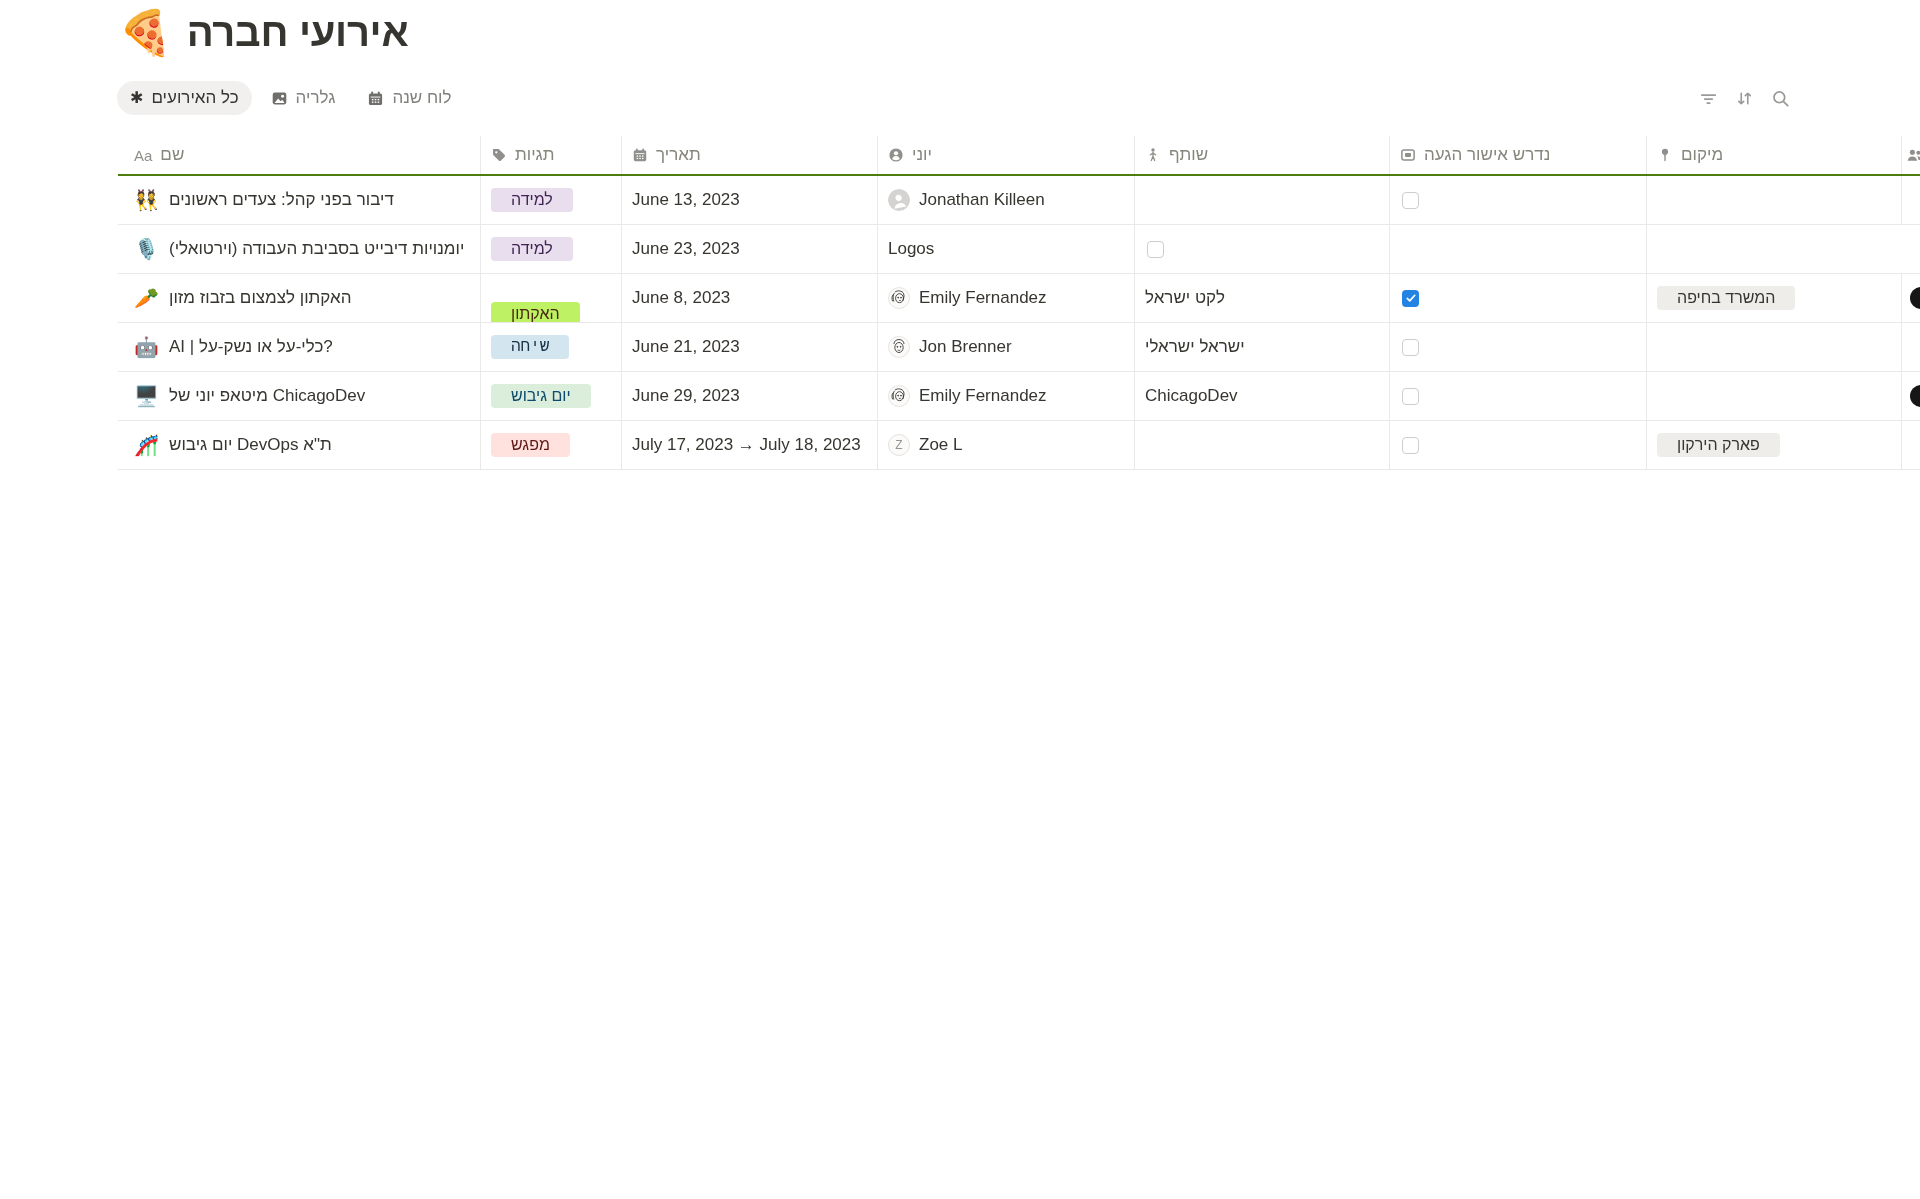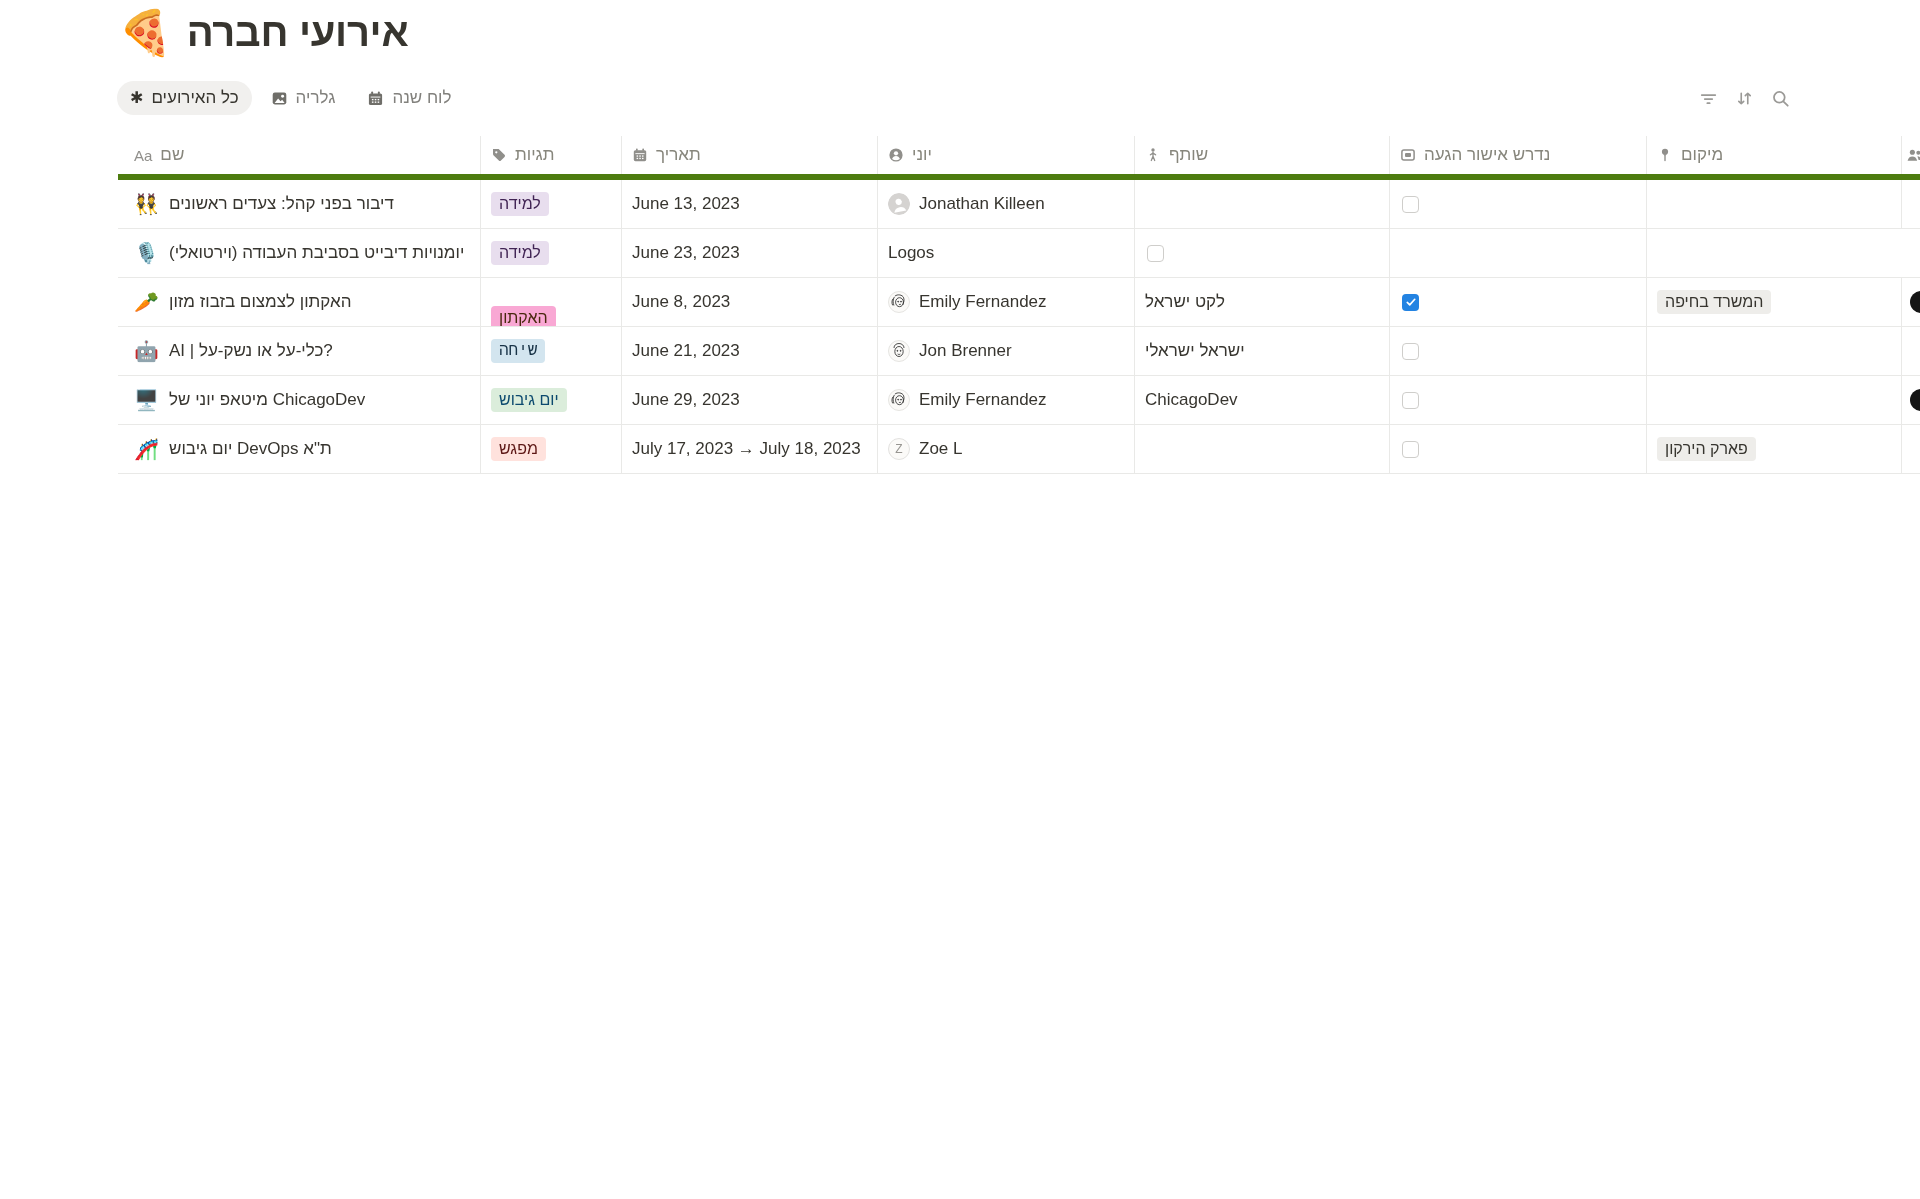--- a/index.html
+++ b/index.html
@@ -19,38 +19,38 @@
   .tab .ticon { display:flex; align-items:center; color:#6F6E69; }
   .tab.active .ticon { color:#37352F; }
   .tab .glyph { font-size:16px; line-height:1; }
 
   .toolbar { position:absolute; left:1698px; top:88px; display:flex; align-items:center; gap:15px; color:#9B9A97; }
   .toolbar .tbicon { display:flex; cursor:pointer; }
 
   
   .table { position:absolute; left:118px; top:136px; width:1802px; }
   .grid-row { display:grid; grid-template-columns:363px 141px 256px 257px 255px 257px 255px 18px; }
-  .thead { height:38px; border-bottom:6px solid #4d7c0f; }
+  .thead { height:38px; border-bottom:2px solid #4d7c0f; }
   .hcell { display:flex; align-items:center; gap:8px; padding:0 10px; font-size:17px; color:#87867C;
            border-right:1px solid #E9E9E7; overflow:hidden; white-space:nowrap; }
   .hcell.first { padding-left:16px; }
   .hcell.last { border-right:none; padding:0 0 0 4px; }
   .hicon { display:flex; align-items:center; color:#908F8B; flex:none; }
   .aa { font-size:15px; color:#908F8B; font-weight:400; }
 
   .trow { height:48px; border-bottom:1px solid #E9E9E7; }
   .cell { display:flex; align-items:center; padding:0 10px; font-size:17px; border-right:1px solid #E9E9E7;
           overflow:hidden; white-space:nowrap; min-width:0; }
   .cell.c-name { padding-left:16px; }
   .cell.c-extra { border-right:none; padding:0; }
 
   .evt-emoji { width:26px; flex:none; font-size:20px; line-height:1; text-align:center; margin-right:9px; }
   .evt-name { font-weight:500; overflow:hidden; white-space:nowrap; }
 
-  .pill { display:inline-flex; align-items:center; height:24px; padding:0 8px; border-radius:4px;
+  .pill { display:inline-flex; align-items:center; height:24px; padding:0 20px; border-radius:4px;
           font-size:16px; line-height:1; white-space:nowrap; }
   .locpill { background:#EEEDEA; color:#37352F; }
 
   .avatar { width:22px; height:22px; border-radius:50%; flex:none; margin-right:9px; overflow:hidden;
             display:flex; align-items:center; justify-content:center; box-sizing:border-box; }
   .avatar.photo { background:radial-gradient(circle at 50% 40%, #C9A88C 0 25%, rgba(0,0,0,0) 26%),
                   linear-gradient(180deg,#8D9298 0%,#75797E 45%,#2C3540 72%,#222A33 100%); }
   .avatar.letter { background:#FBFAF8; border:1px solid #E3E2E0; color:#979591; font-size:12px; }
   .avatar.sketch { background:#FBFAF8; border:1px solid #E6E5E2; }
   .avatar.extra-avatar { background:#161616; margin:0 0 0 8px; }
@@ -261,21 +261,21 @@
     <div class="cell c-loc"></div>
     <div class="cell c-extra"></div>
   </div>
 
   <div class="grid-row trow">
     <div class="cell c-name">
       <span class="evt-emoji">🥕</span>
       <span class="evt-name">האקתון לצמצום בזבוז מזון</span>
     </div>
     <div class="cell c-tags">
-            <span class="pill" style="background: #f9a8d4; color: rgb(73, 41, 14); margin-top: 32px;">האקתון</span>
+            <span class="pill" style="background: #bef264; color: rgb(73, 41, 14); margin-top: 32px;">האקתון</span>
           </div>
     <div class="cell c-date">
             <span>June 8, 2023</span>
           </div>
     <div class="cell c-org">
       <span class="avatar sketch">
               <svg width="20" height="20" viewBox="0 0 24 24">
                 <g stroke="#2B2B2B" fill="none" stroke-width="1">
                   <path d="M7 5c3-2.6 9.2-2 10.6 2 1.2 3.4-.4 6-1 8.4"></path>
                   <path d="M6.4 6C4.4 9 4.7 13 5.9 16.2"></path>

